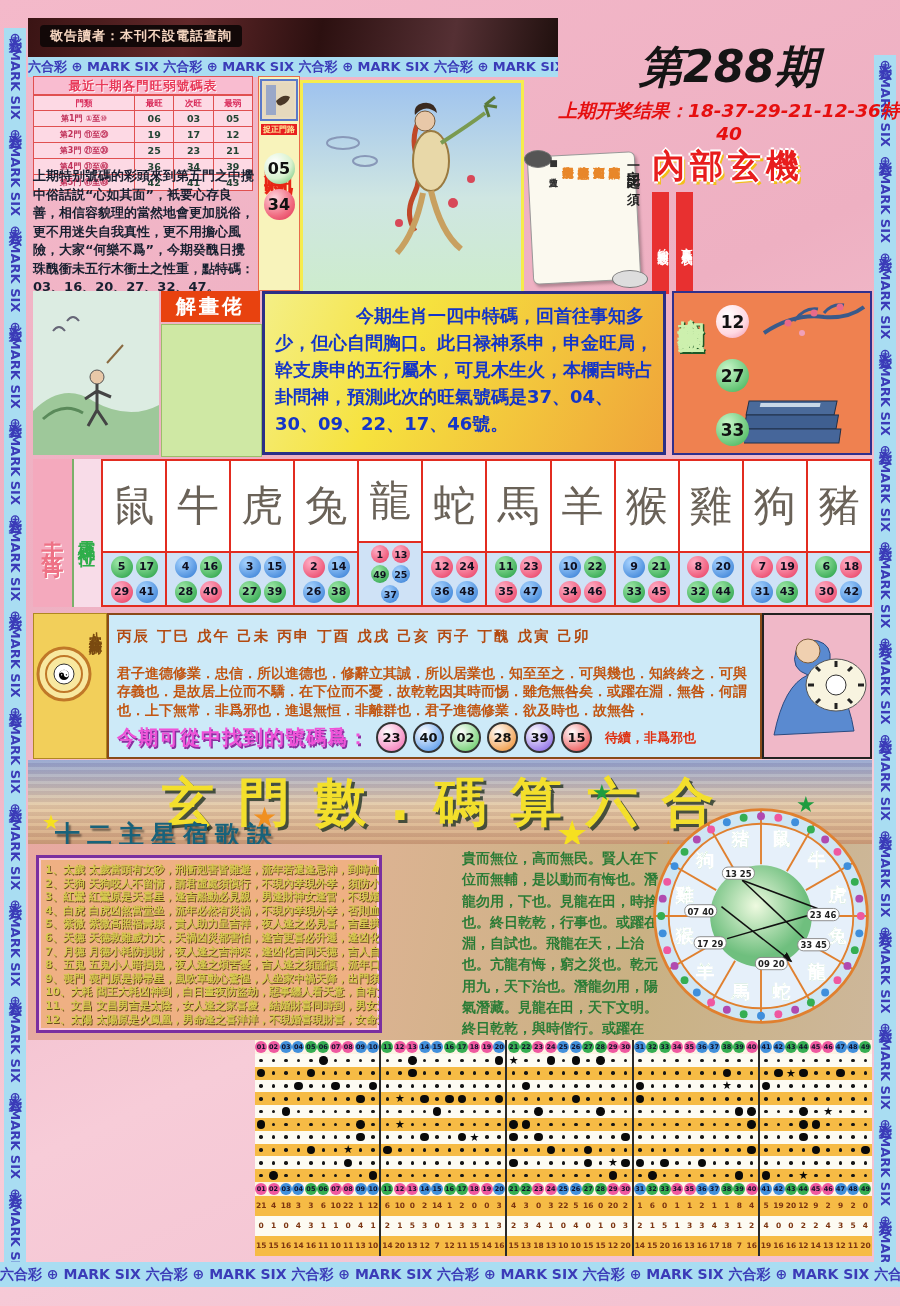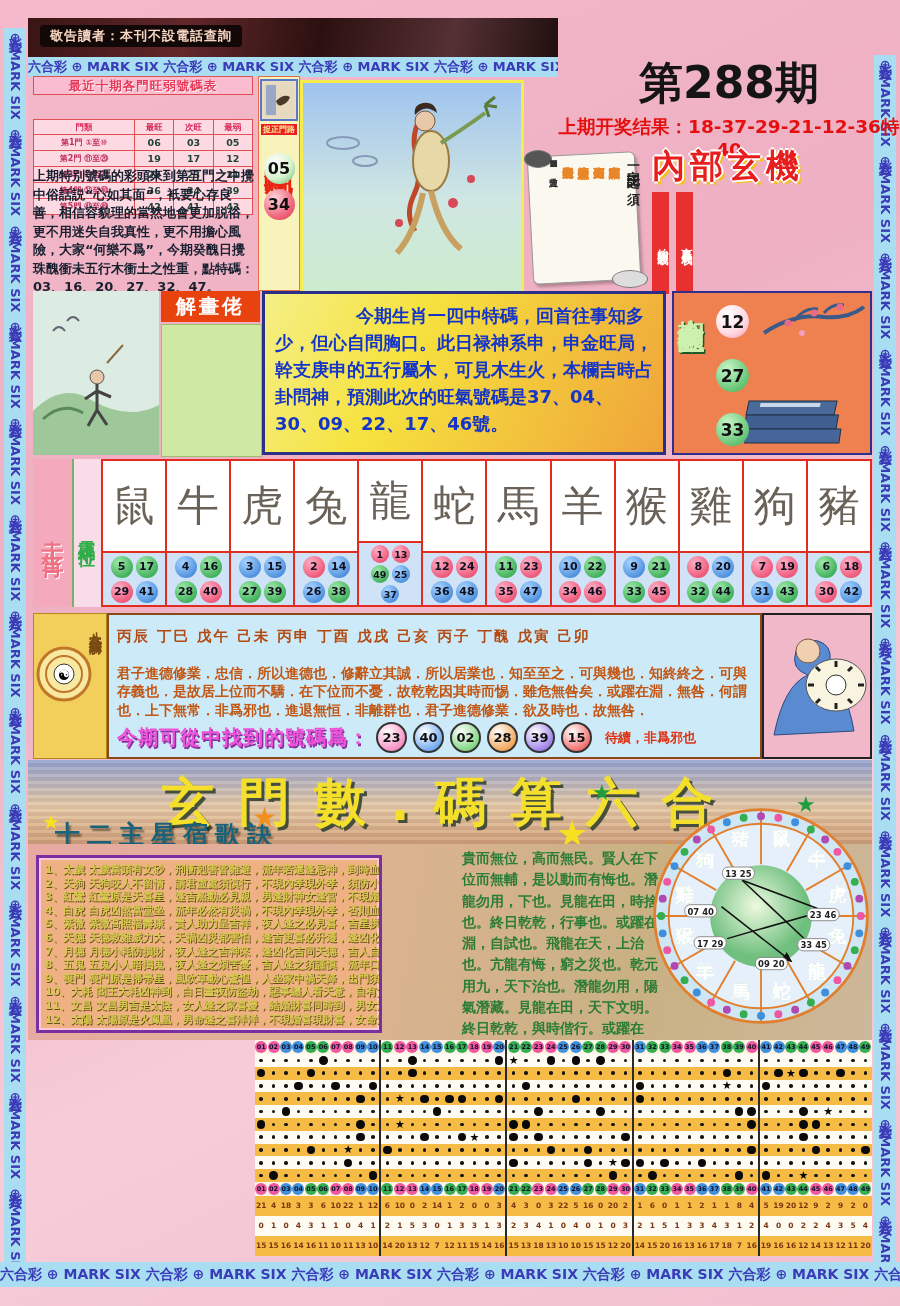--- a/index.html
+++ b/index.html
@@ -15,31 +15,31 @@
   #strip-left{left:4px;top:28px;width:22px;height:1234px;writing-mode:vertical-rl;line-height:22px;}
   #strip-right{left:874px;top:55px;width:22px;height:1207px;writing-mode:vertical-rl;line-height:22px;}
   
   #masthead{left:28px;top:18px;width:530px;height:39px;
             background:linear-gradient(100deg,#3a1414,#62282a 30%,#2c1010 55%,#553034 80%,#20100e);}
   #masthead-notice{position:absolute;left:12px;top:7px;background:#120808;border-radius:4px;
                    padding:2px 10px;color:#f6d6c0;font-size:13px;font-weight:bold;letter-spacing:1px;}
   #masthead-title{position:absolute;right:6px;top:3px;font-size:26px;font-weight:900;color:#cfeeda;
                   letter-spacing:7px;text-shadow:2px 2px 0 #09220e,-1px -1px 0 #0a3018;}
   
-  #issue-area{left:558px;top:16px;width:342px;height:160px;}
+  #issue-area{left:558px;top:0;width:342px;height:160px;font-style:italic;}
   #issue-no{position:absolute;left:0;top:38px;width:100%;text-align:center;font-size:44px;
             font-weight:900;color:#151515;}
   #prev-result{position:absolute;left:0;top:98px;width:100%;text-align:center;color:#e60f0f;
                font-size:18.5px;font-weight:bold;}
   
   #hot-table{left:33px;top:76px;width:220px;}
   #hot-table-title{background:#f9bcd0;border:1px solid #e05050;color:#e83858;font-weight:900;
                    font-size:12.5px;height:17px;line-height:17px;text-align:center;letter-spacing:1px;
                    text-shadow:0.7px 0.7px 0 #fff;}
-  #hot-table table{width:100%;border-collapse:collapse;background:#fdd9e4;margin-top:24px;}
+  #hot-table table{width:100%;border-collapse:collapse;background:#fdd9e4;}
   #hot-table th{border:1px solid #e05050;font-size:8.5px;color:#d82858;line-height:12px;}
   #hot-table td{border:1px solid #e05050;font-size:9.5px;font-weight:bold;color:#243;line-height:13px;text-align:center;}
   #hot-table td.rowlabel{font-size:8px;color:#c03058;}
   
   #left-article{left:33px;top:167px;width:224px;height:122px;font-size:13px;font-weight:bold;
                 color:#182030;line-height:1.43;}
   
   #jinqi{left:258px;top:76px;width:40px;height:213px;background:#f8f3bb;border:1px solid #e86b4a;
          display:flex;flex-direction:column;align-items:center;}
   #jinqi-icon{width:34px;height:38px;margin-top:2px;background:#e8dcc2;border:2px solid #5a78c8;}

